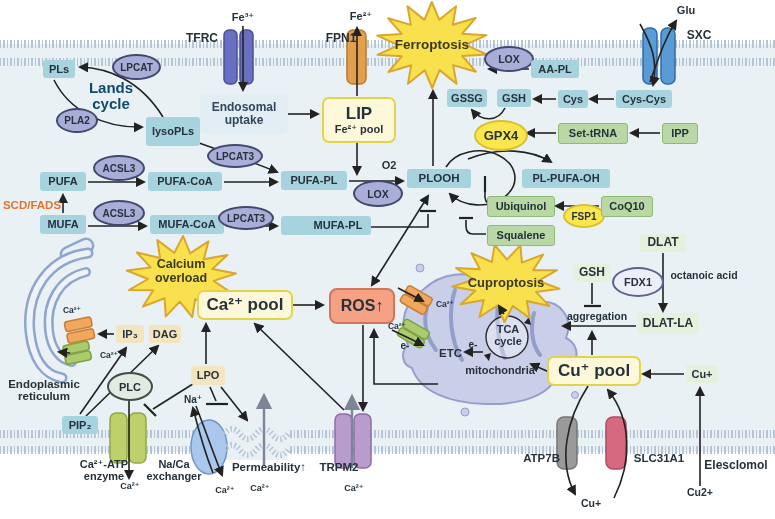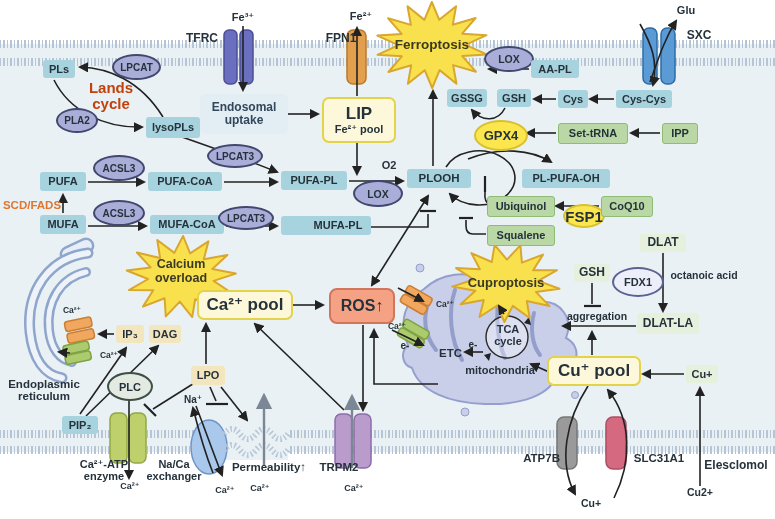--- a/index.html
+++ b/index.html
@@ -208,26 +208,26 @@
     <g stroke="#7b8794" stroke-width="2.4" fill="none">
       <path d="M352,468 L352,397" marker-end="url(#ahg)"></path>
       <path d="M264,466 L264,396" marker-end="url(#ahg)"></path>
     </g>
   </svg>
 
   <div class="bx bx-blue" style="left:43px;top:60px;width:32px;height:18px;font-size:11px;"><span>PLs</span></div>
   <div class="oval oval-purple" style="left:112px;top:54px;width:45px;height:22px;font-size:10px;">
       <span>LPCAT</span>
     </div>
-  <div class="lbl" style="left:82px;top:80px;width:58px;font-size:15px;color:#c2410c;">Lands
+  <div class="lbl" style="left:82px;top:80px;width:58px;font-size:15px;color:#0c4a6e;">Lands
 cycle</div>
   <div class="oval oval-purple" style="left:56px;top:108px;width:38px;height:21px;font-size:10px;">
       <span>PLA2</span>
     </div>
-  <div class="bx bx-blue" style="left:146px;top:117px;width:54px;height:21px;font-size:11px;"><span>lysoPLs</span></div>
+  <div class="bx bx-blue" style="left:146px;top:117px;width:54px;height:29px;font-size:11px;"><span>lysoPLs</span></div>
 
   <div class="lbl" style="left:183px;top:32px;width:38px;font-size:12px;">TFRC</div>
   <div class="lbl" style="left:228px;top:12px;width:30px;font-size:11px;">Fe³⁺</div>
   <div class="bx bx-pale" style="left:200px;top:94px;width:88px;height:40px;font-size:12px;border-radius:5px;"><span>Endosomal
 uptake</span></div>
   <div class="lbl" style="left:322px;top:32px;width:38px;font-size:12px;">FPN1</div>
   <div class="lbl" style="left:346px;top:11px;width:30px;font-size:11px;">Fe²⁺</div>
   <div class="bx bx-yellow" style="left:322px;top:97px;width:70px;height:42px;">
     <span style="font-size:17px;">LIP</span>
     <span style="font-size:11px;">Fe²⁺ pool</span>
@@ -250,21 +250,21 @@
   <div class="bx bx-green" style="left:558px;top:123px;width:68px;height:19px;font-size:11px;"><span>Set-tRNA</span></div>
   <div class="bx bx-green" style="left:662px;top:123px;width:34px;height:19px;font-size:11px;"><span>IPP</span></div>
 
   <div class="bx bx-blue" style="left:522px;top:169px;width:88px;height:19px;font-size:11px;"><span>PL-PUFA-OH</span></div>
   <div class="bx bx-blue" style="left:407px;top:169px;width:64px;height:19px;font-size:11.5px;"><span>PLOOH</span></div>
   <div class="lbl" style="left:378px;top:160px;width:22px;font-size:11px;">O2</div>
   <div class="oval oval-purple" style="left:353px;top:180px;width:46px;height:23px;font-size:10.5px;">
       <span>LOX</span>
     </div>
   <div class="bx bx-green" style="left:487px;top:196px;width:66px;height:19px;font-size:11px;"><span>Ubiquinol</span></div>
-  <div class="oval oval-yellow" style="left:563px;top:204px;width:38px;height:20px;font-size:15px;">
+  <div class="oval oval-yellow" style="left:563px;top:204px;width:38px;height:20px;font-size:10px;">
       <span>FSP1</span>
     </div>
   <div class="bx bx-green" style="left:601px;top:196px;width:50px;height:19px;font-size:11px;"><span>CoQ10</span></div>
   <div class="bx bx-green" style="left:487px;top:225px;width:66px;height:19px;font-size:11px;"><span>Squalene</span></div>
 
   <div class="bx bx-blue" style="left:40px;top:172px;width:46px;height:19px;font-size:11px;"><span>PUFA</span></div>
   <div class="oval oval-purple" style="left:93px;top:155px;width:48px;height:22px;font-size:10px;">
       <span>ACSL3</span>
     </div>
   <div class="bx bx-blue" style="left:148px;top:172px;width:74px;height:19px;font-size:11px;"><span>PUFA-CoA</span></div>

